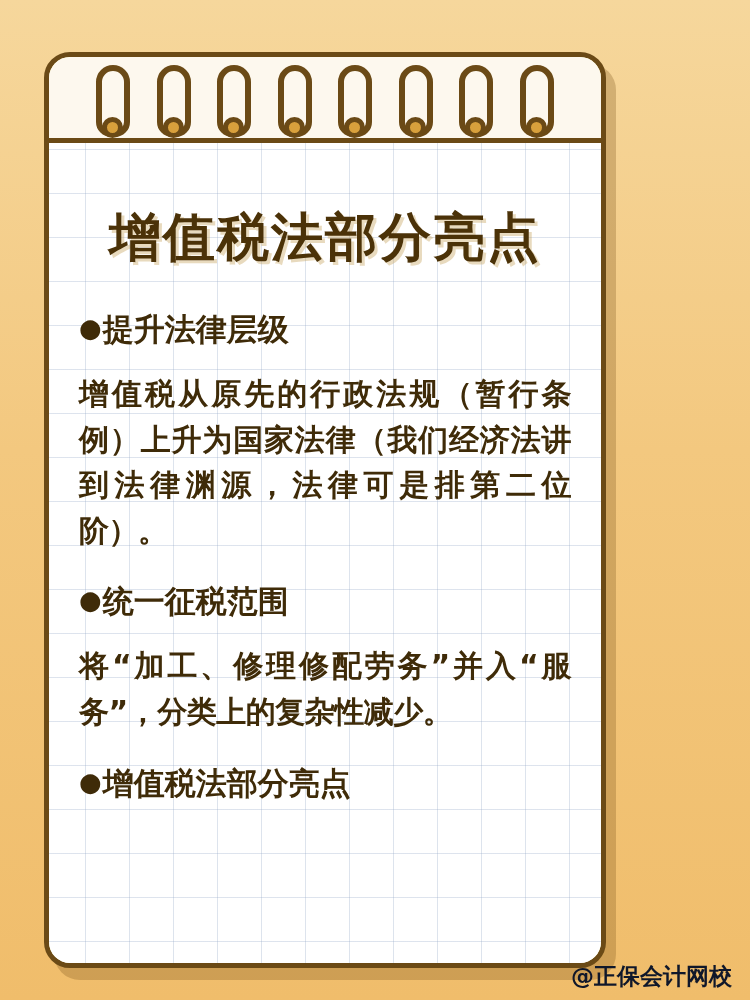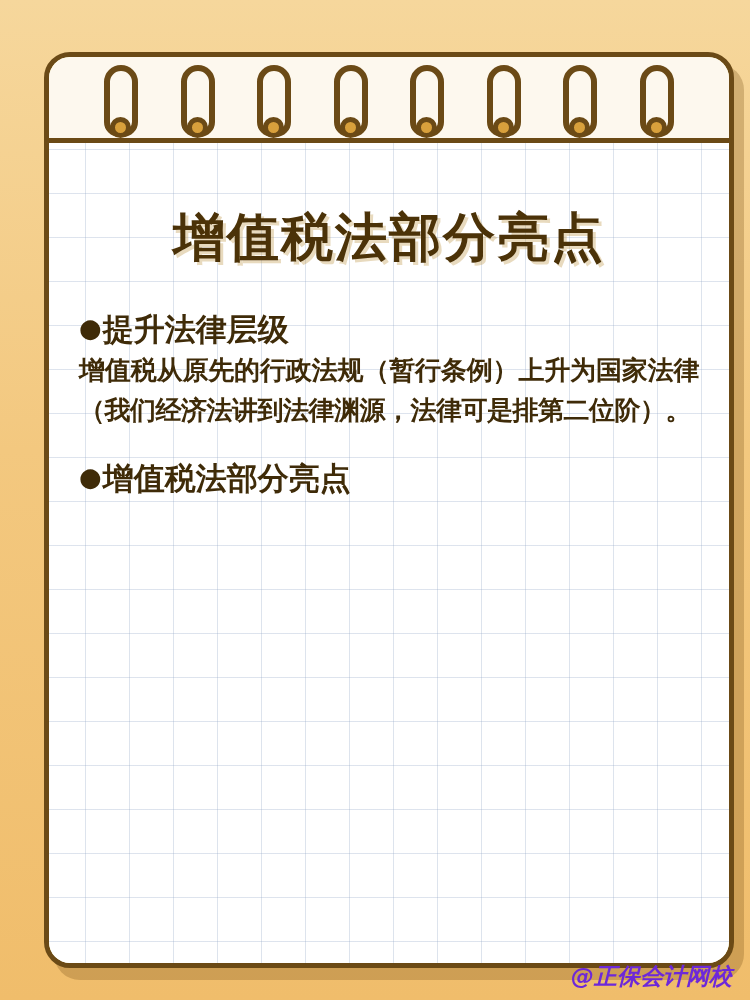--- a/index.html
+++ b/index.html
@@ -19,21 +19,21 @@
     position: absolute;
     inset: 0;
     background: linear-gradient(180deg, #f6d79c 0%, #f3c87f 45%, #f0bd6b 100%);
   }
 
   
   .notebook {
     position: absolute;
     left: 44px;
     top: 52px;
-    width: 690px;
+    width: 562px;
     height: 916px;
     background: #fef9c3;
     border: 5px solid #6b4a16;
     border-radius: 26px;
     box-shadow: 10px 12px 0 rgba(120, 80, 20, 0.28);
     overflow: hidden;
   }
 
   
   .binder-strip {
@@ -126,40 +126,41 @@
   }
   .heading .dot {
     font-size: 26px;
     vertical-align: 3px;
     margin-right: 1px;
   }
 
   .body-text {
     font-family: "DejaVu Sans", "Liberation Sans", sans-serif;
     font-weight: bold;
-    font-size: 26px;
+    font-size: 30px;
     color: #3f2b08;
     line-height: 1.52;
     letter-spacing: -0.5px;
     text-align: justify;
+    margin-top: 20px;
   }
 
   
   .watermark {
     position: absolute;
     right: 18px;
     bottom: 8px;
     font-family: "DejaVu Sans", "Liberation Sans", sans-serif;
     font-weight: bold;
     font-size: 23px;
     color: #7a5a1c;
     letter-spacing: 0px;
     z-index: 20;
   }
-  .watermark .brand { color: #6d28d9; font-style: italic; }
+  .watermark .brand { color: #0f172a; }
 </style>
 </head>
 <body>
 
 <div class="backdrop"></div>
 
 <div class="notebook">
 
   <div class="binder-strip"></div>
 
@@ -200,20 +201,24 @@
 
   <div class="page">
 
     <h1 class="title">增值税法部分亮点</h1>
 
     <div class="section">
       <div class="heading"><span class="dot">●</span><span>提升法律层级</span></div>
       <div class="body-text">增值税从原先的行政法规（暂行条例）上升为国家法律（我们经济法讲到法律渊源，法律可是排第二位阶）。</div>
     </div>
 
+    <div class="section">
+      <div class="heading"><span class="dot">●</span><span>统一征税范围</span></div>
+      <div class="body-text">将“加工、修理修配劳务”并入“服务”，分类上的复杂性减少。</div>
+    </div>
 
     <div class="section">
       <div class="heading"><span class="dot">●</span><span>增值税法部分亮点</span></div>
     </div>
 
   </div>
 </div>
 
 <div class="watermark">
   <span class="brand">@正保会计网校</span>

